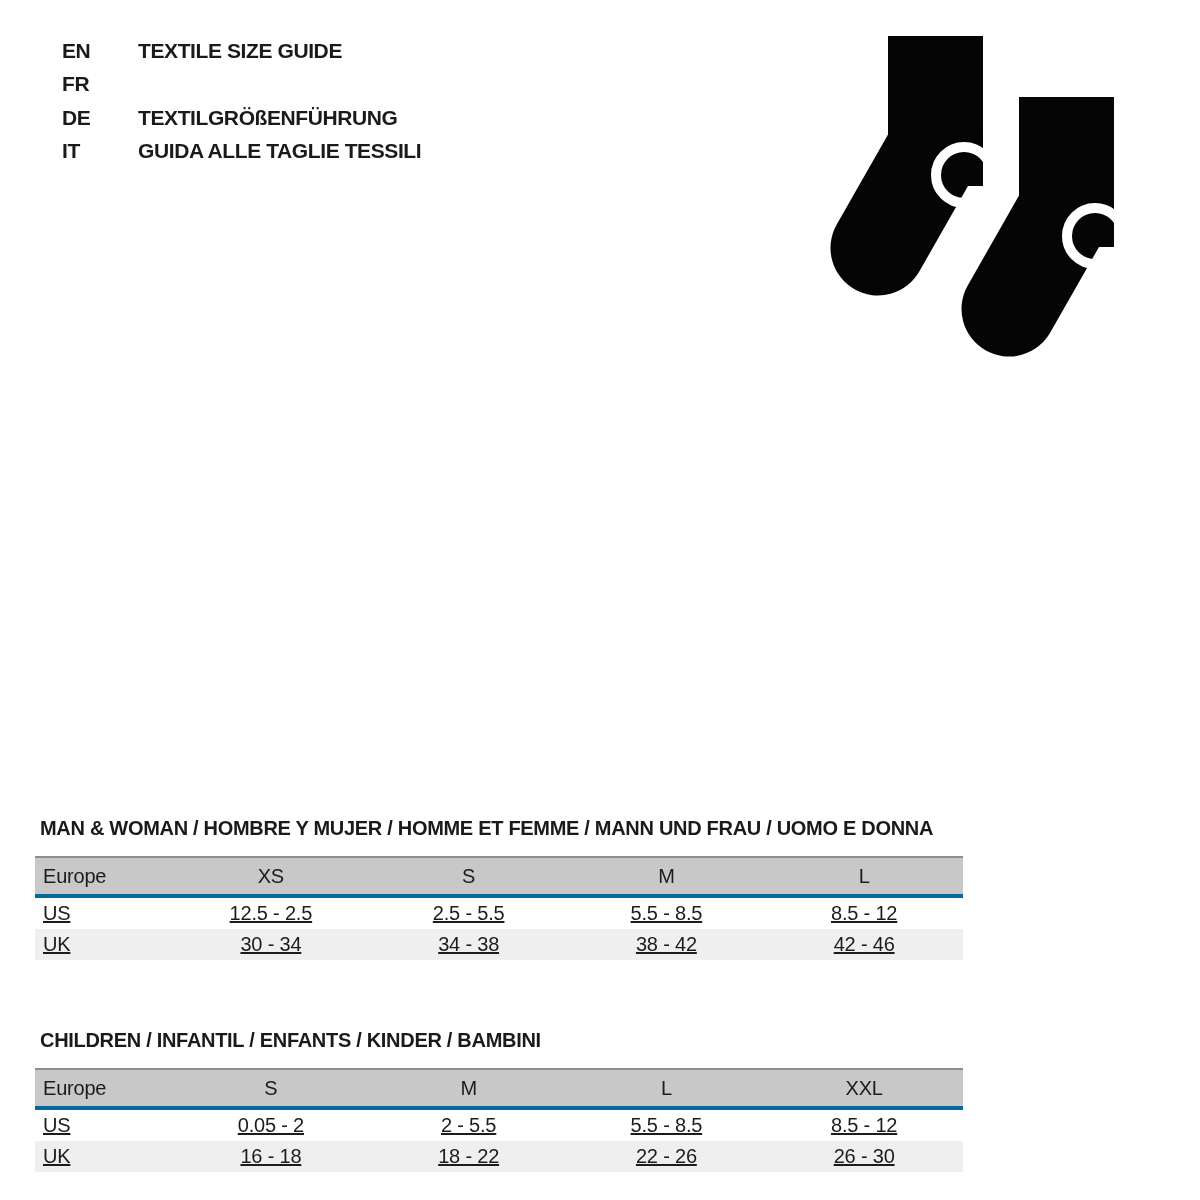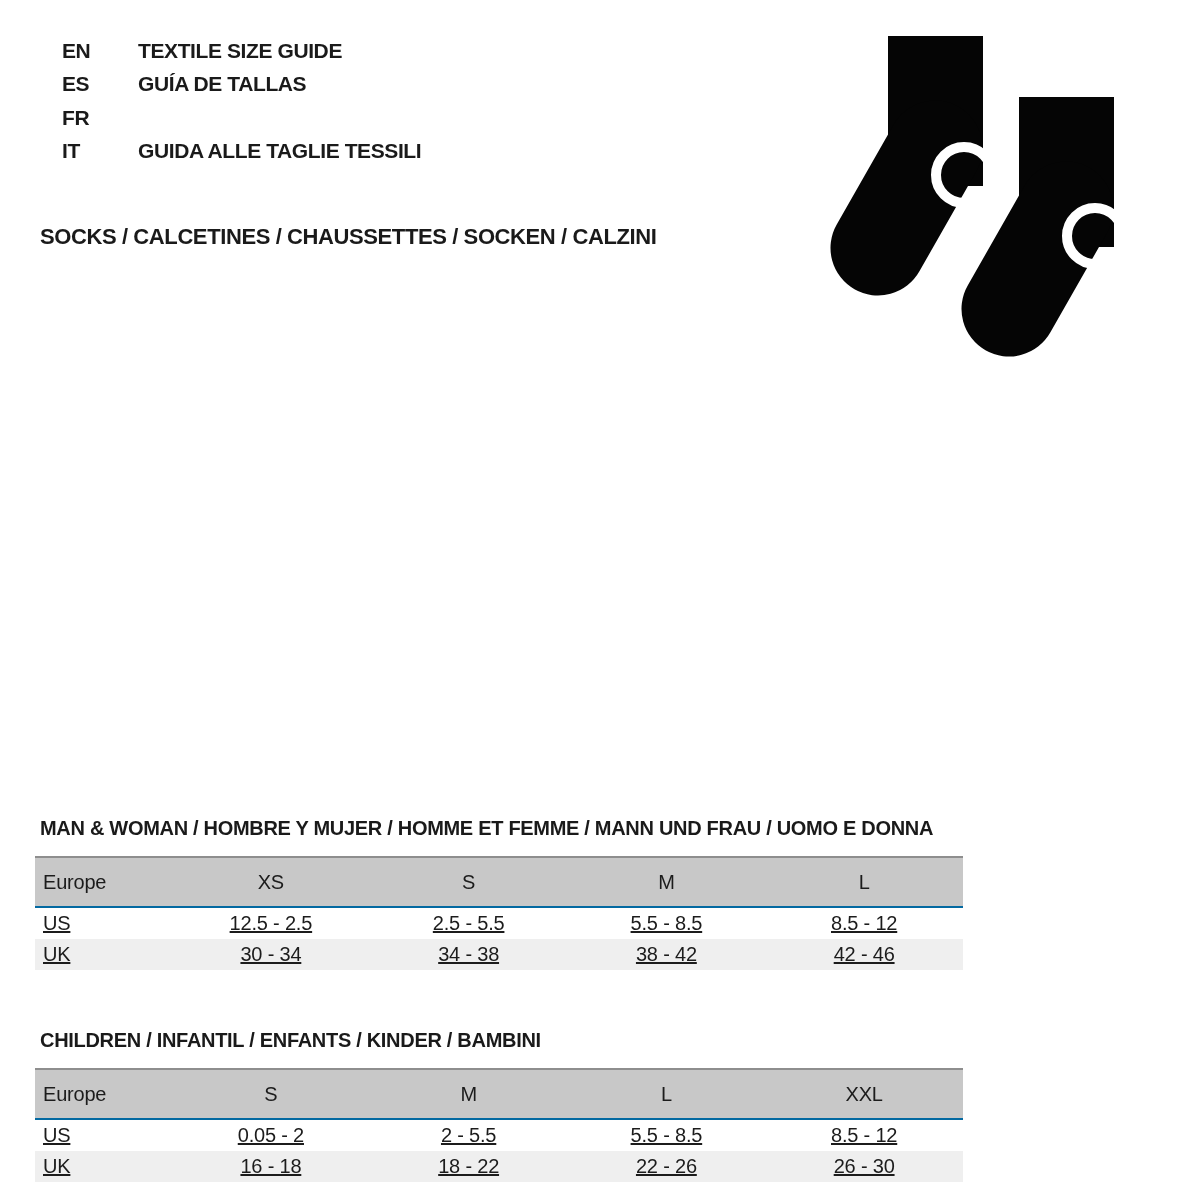--- a/index.html
+++ b/index.html
@@ -42,53 +42,52 @@
   .size-table {
     position: absolute; left: 35px; width: 928px;
     border-collapse: collapse; table-layout: fixed;
     font-size: 20px; letter-spacing: -0.2px; color: #1c1c1c;
   }
   .t1-pos { top: 856px; }
   .t2-pos { top: 1068px; }
   .size-table col.c0 { width: 137px; }
   .size-table th {
     background: #c8c8c8; font-weight: normal; height: 28px;
-    border-top: 2px solid #8e8e8e; border-bottom: 2px solid #0369a1;
-    text-align: center; padding: 10px;
+    border-top: 2px solid #8e8e8e; border-bottom: 4px solid #0369a1;
+    text-align: center; padding: 4px;
   }
   .size-table td { height: 31px; text-align: center; padding: 0; background: #ffffff; text-decoration: underline; }
   .size-table tr.row-alt td { background: #efefef; margin-left: 16px; }
   .size-table th:first-child, .size-table td:first-child {
     text-align: left; padding-left: 8px;
   }
 </style>
 </head>
 <body>
 
 <div class="page">
 
   <div class="lang-block">
     <div class="lang-row">
       <span class="lang-code">EN</span>
       <span class="lang-label">TEXTILE SIZE GUIDE</span>
     </div>
     <div class="lang-row">
-      <span class="lang-code">ES</span>
-      <span class="lang-label">GUÍA DE TALLAS</span>
+      <span class="lang-code">FR</span>
     </div>
     <div class="lang-row">
-      <span class="lang-code">FR</span>
+      <span class="lang-code">DE</span>
+      <span class="lang-label">TEXTILGRÖßENFÜHRUNG</span>
     </div>
     <div class="lang-row">
       <span class="lang-code">IT</span>
       <span class="lang-label">GUIDA ALLE TAGLIE TESSILI</span>
     </div>
   </div>
 
-  <div class="category-line">SOCKS / CALCETINES / CHAUSSETTES / SOCKEN / CALZINI</div>
 
   <div class="socks">
     <svg width="300" height="325" viewBox="0 0 300 325" xmlns="http://www.w3.org/2000/svg">
       <defs>
         <g id="sock">
           <rect x="72" y="0" width="95" height="150" fill="#050505"></rect>
           <line x1="119" y1="112" x2="62" y2="212" stroke="#050505" stroke-width="95" stroke-linecap="round"></line>
           <circle cx="148" cy="139" r="28" fill="none" stroke="#ffffff" stroke-width="10"></circle>
         </g>
       </defs>

